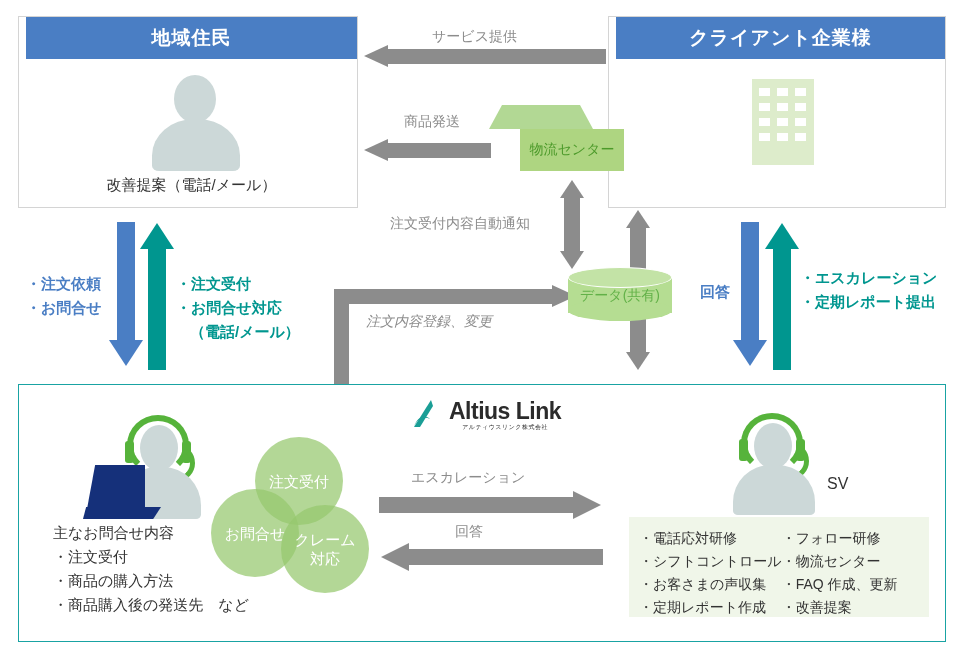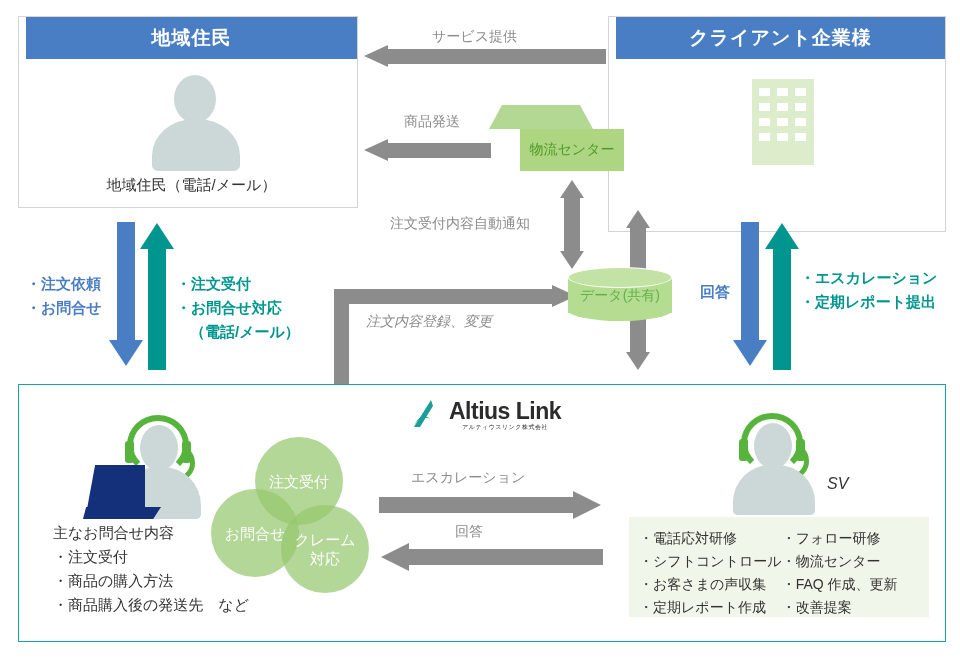--- a/index.html
+++ b/index.html
@@ -177,21 +177,21 @@
   .sv-tasks {
     position: absolute;
     background: #f0f6e9;
     box-sizing: border-box;
     display: flex;
     padding: 10px 10px;
   }
   .sv-col { flex: 1; }
   .sv-col .list-item { font-size: 14px; line-height: 23px; }
 
-  .sv-label { position: absolute; font-size: 16px; color: #333; font-style: italic; }
+  .sv-label { position: absolute; font-size: 16px; color: #333; }
 
   
   .logo { position: absolute; display: flex; align-items: flex-start; }
   .logo-word {
     font-size: 23px;
     font-weight: bold;
     color: #2b2b2b;
     letter-spacing: -0.5px;
     line-height: 24px;
   }
@@ -208,25 +208,25 @@
 
 <div id="canvas">
 
   <div class="entity-box abs" style="left:18px; top:16px; width:340px; height:192px;">
     <div class="entity-header">地域住民</div>
     <div class="entity-body">
       <div class="person">
         <div class="head" style="left:148px; top:16px; width:42px; height:48px;"></div>
         <div class="body" style="left:126px; top:60px; width:88px; height:52px;"></div>
       </div>
-      <div class="entity-caption">地域住民（電話/メール）</div>
-    </div>
-  </div>
-
-  <div class="entity-box abs" style="left:608px; top:16px; width:338px; height:216px;">
+      <div class="entity-caption">改善提案（電話/メール）</div>
+    </div>
+  </div>
+
+  <div class="entity-box abs" style="left:608px; top:16px; width:338px; height:192px;">
     <div class="entity-header">クライアント企業様</div>
     <div class="entity-body">
       <div class="building" style="left:136px; top:20px; width:62px; height:86px;">
         <div class="win" style="left:7px;  top:9px;  width:11px; height:8px;"></div>
         <div class="win" style="left:25px; top:9px;  width:11px; height:8px;"></div>
         <div class="win" style="left:43px; top:9px;  width:11px; height:8px;"></div>
         <div class="win" style="left:7px;  top:24px; width:11px; height:8px;"></div>
         <div class="win" style="left:25px; top:24px; width:11px; height:8px;"></div>
         <div class="win" style="left:43px; top:24px; width:11px; height:8px;"></div>
         <div class="win" style="left:7px;  top:39px; width:11px; height:8px;"></div>

